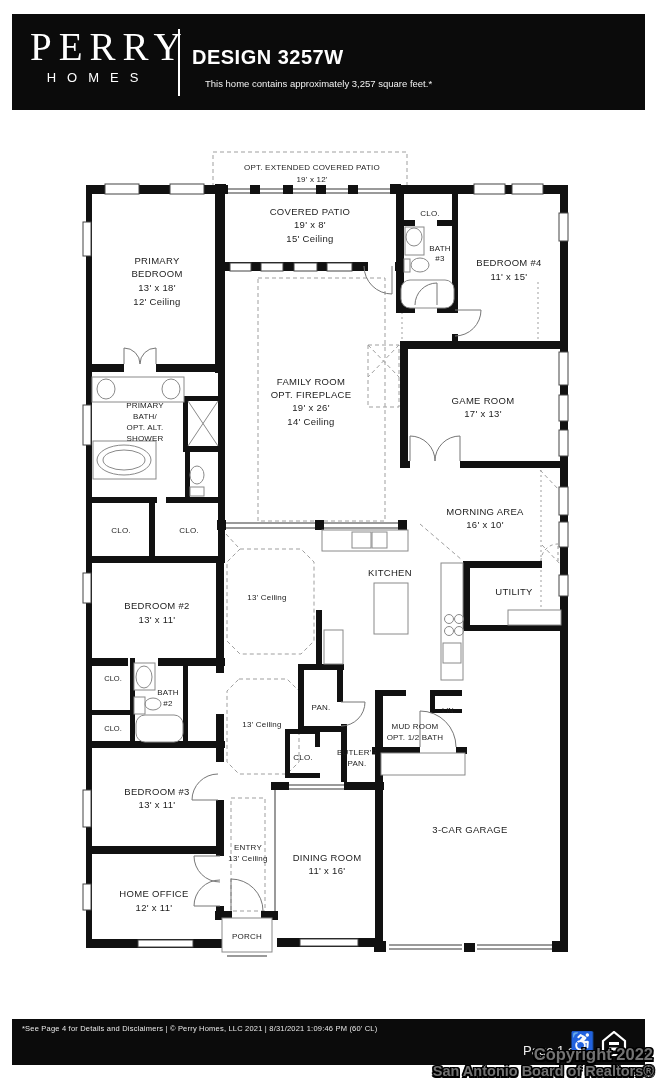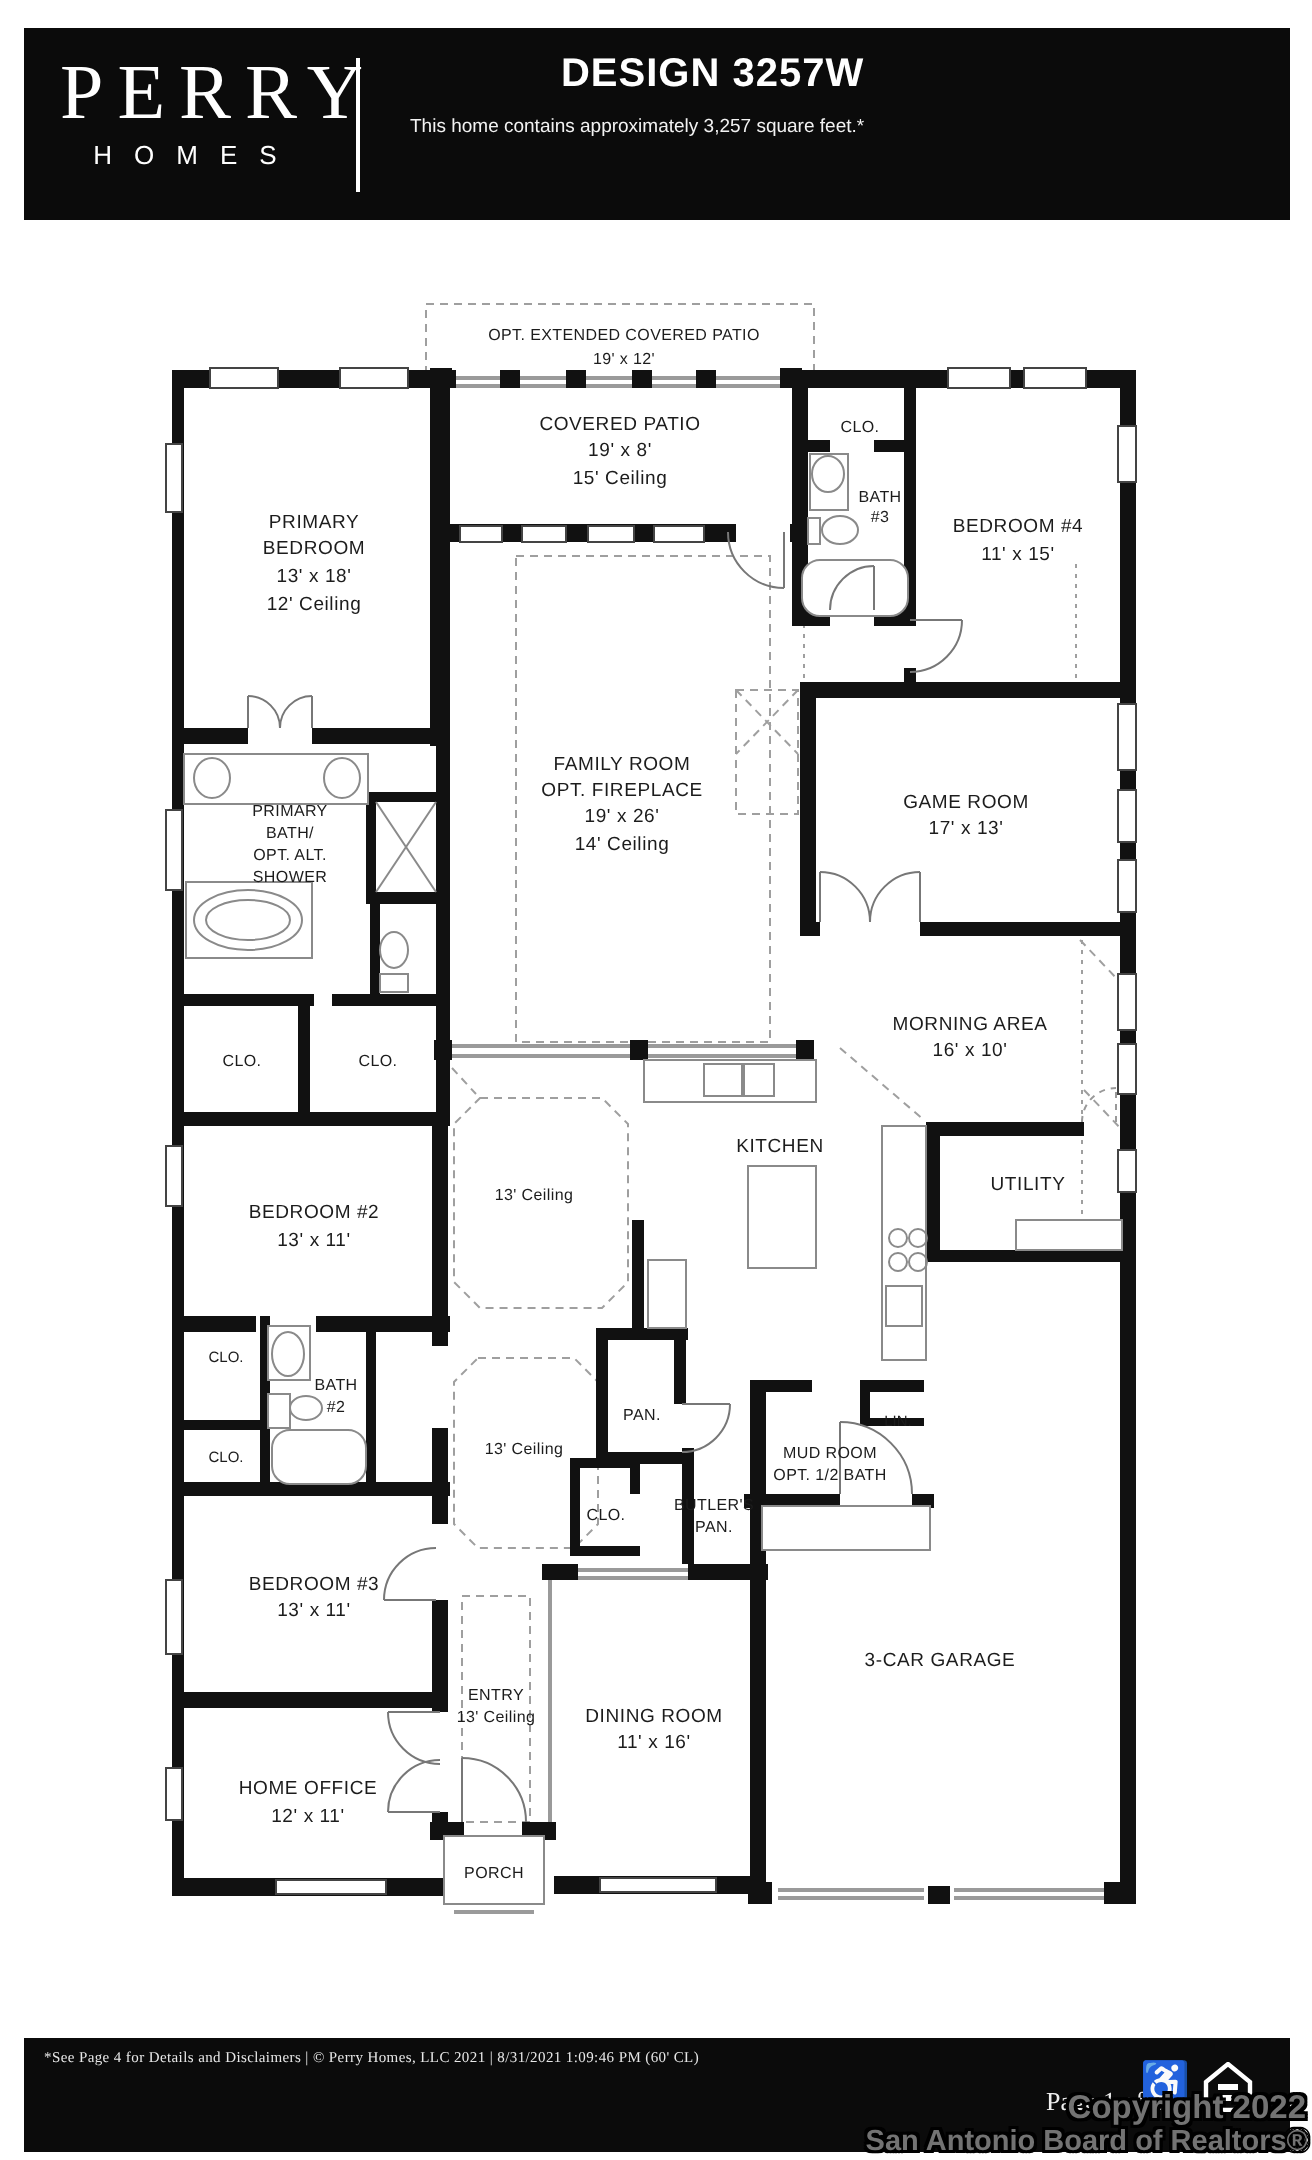--- a/index.html
+++ b/index.html
@@ -3,40 +3,40 @@
 <meta charset="utf-8">
 <style>
   html,body{margin:0;padding:0;background:#fff;}
   body{width:656px;height:1080px;position:relative;font-family:"Liberation Sans",sans-serif;overflow:hidden;}
   
   .topbar{position:absolute;left:12px;top:14px;width:633px;height:96px;background:#0b0b0b;color:#fff;}
   .brand{position:absolute;left:18px;top:13px;width:128px;text-align:center;}
   .brand-top{font-family:"Liberation Serif",serif;font-size:39px;line-height:40px;letter-spacing:7px;font-weight:400;}
   .brand-bottom{font-family:"Liberation Sans",sans-serif;font-size:13px;letter-spacing:11px;margin-top:3px;padding-left:8px;}
   .divider{position:absolute;left:166px;top:15px;width:2px;height:67px;background:#fff;}
-  .titleblock{position:absolute;left:180px;top:12px;text-align:right;}
+  .titleblock{position:absolute;left:180px;top:32px;}
   .design-title{font-size:20px;font-weight:bold;letter-spacing:.5px;}
   .design-sub{font-size:9.5px;margin-top:9px;color:#f2f2f2;margin-left:13px;}
   
   svg{position:absolute;left:0;top:0;}
   .w{fill:#111;}
   .t{fill:#fff;stroke:#8a8a8a;stroke-width:1;}
   .tl{stroke:#8a8a8a;stroke-width:1;fill:none;}
   .thin{fill:#9a9a9a;}
   .win{fill:#fff;stroke:#444;stroke-width:1;}
   .d{fill:none;stroke:#9f9f9f;stroke-width:1;stroke-dasharray:4 3;}
   .dd{fill:none;stroke:#9f9f9f;stroke-width:1;stroke-dasharray:2 3;}
   .door{fill:none;stroke:#777;stroke-width:1;}
   .doord{fill:none;stroke:#999;stroke-width:1;stroke-dasharray:3 3;}
   text{fill:#1c1c1c;}
   .lbl{font-size:9.5px;font-weight:400;letter-spacing:.3px;text-anchor:middle;}
   .lb2{font-size:8px;text-anchor:middle;letter-spacing:.2px;}
   .lb3{font-size:7.5px;text-anchor:middle;}
   
-  .botbar{position:absolute;left:12px;top:1019px;width:633px;height:57px;background:#0b0b0b;color:#fff;font-family:Liberation Serif, serif;}
+  .botbar{position:absolute;left:12px;top:1019px;width:633px;height:46px;background:#0b0b0b;color:#fff;}
   .disclaimer{position:absolute;left:10px;top:5px;font-size:7.5px;color:#e8e8e8;letter-spacing:.2px;}
   .website{position:absolute;left:10px;top:19px;font-size:13.5px;font-weight:bold;margin-top:36px;}
   .pageind{position:absolute;left:511px;top:24px;font-size:13px;color:#eee;}
   .wheel{position:absolute;left:558px;top:13px;font-size:20px;color:#fff;line-height:20px;}
   .eho{position:absolute;left:589px;top:12px;}
   .wm{position:absolute;text-align:left;color:#737373;font-weight:bold;z-index:5;
       text-shadow:-1.5px -1.5px 0 #000,1.5px -1.5px 0 #000,-1.5px 1.5px 0 #000,1.5px 1.5px 0 #000,-1.5px 0 0 #000,1.5px 0 0 #000,0 -1.5px 0 #000,0 1.5px 0 #000;}
   .wm1{right:3px;top:1045px;font-size:16.5px;}
   .wm2{right:2px;top:1063px;font-size:14.5px;padding-left:18px;}
 </style>

